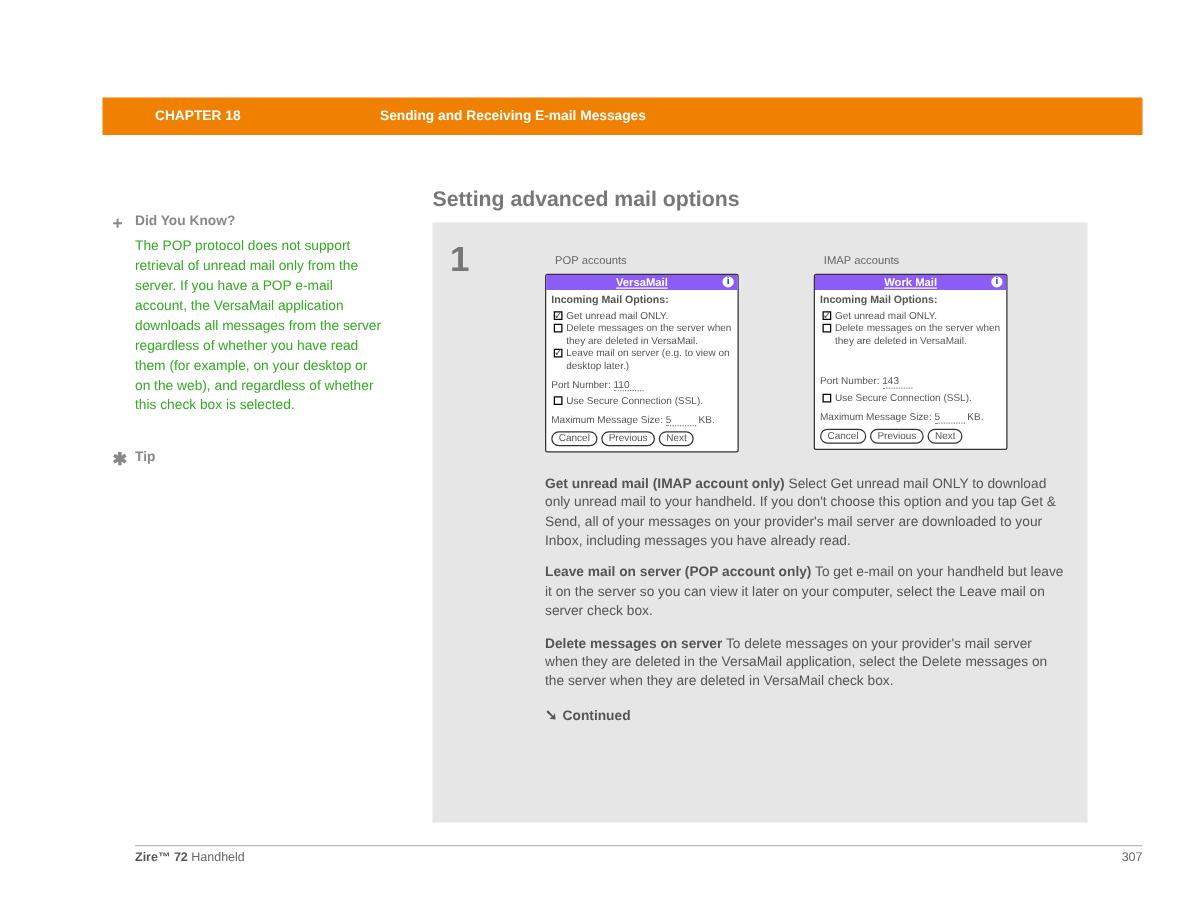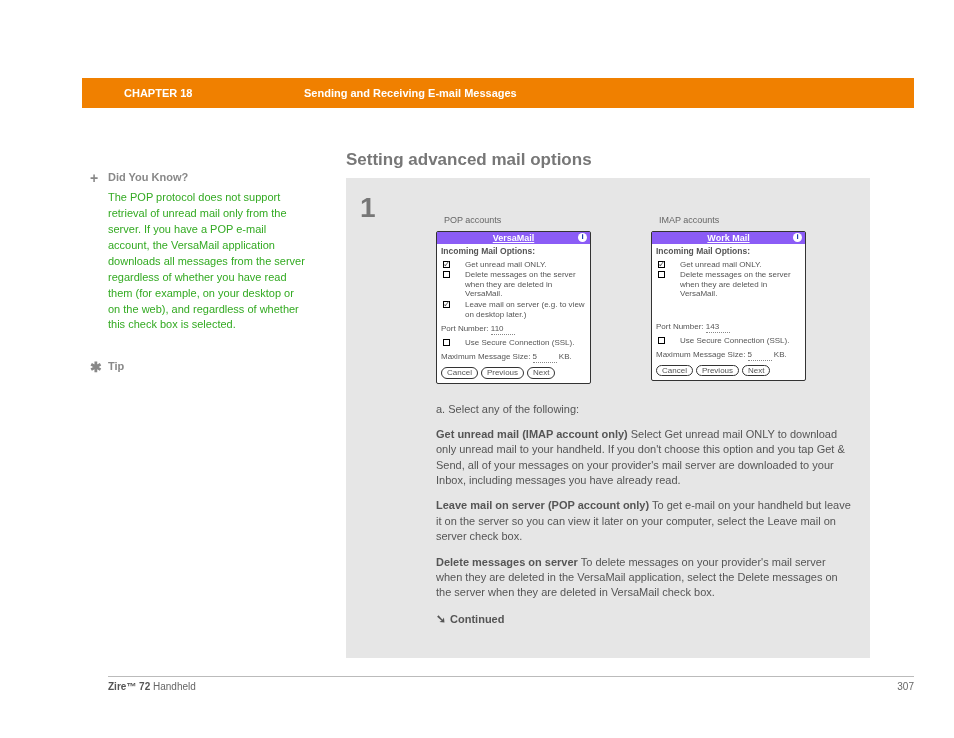--- a/index.html
+++ b/index.html
@@ -80,21 +80,21 @@
     top: 24px;
     right: 16px;
     font-size: 11px;
     line-height: 1.4;
     color: #555;
   }
   .content p { margin-bottom: 10px; }
   .palmrow {
     display: flex;
     gap: 60px;
-    margin: 12px 0 18px 0;
+    margin: 0 0 18px 0;
   }
   .palmcol { }
   .palm-label { font-size: 9px; color: #666; margin-bottom: 4px; margin-left: 8px; }
   .palm {
     width: 155px;
     border: 1px solid #333;
     background: #fff;
     border-radius: 2px;
     font-size: 8px;
     line-height: 1.2;
@@ -112,21 +112,21 @@
   .palm-titlebar .info {
     position: absolute;
     right: 3px; top: 1px;
     background: #fff; color: #1030b0;
     width: 9px; height: 9px; border-radius: 50%;
     font-size: 8px; font-weight: bold;
     display: flex; align-items: center; justify-content: center;
   }
   .palm-sub { font-weight: bold; padding: 2px 4px 1px 4px; font-size: 8.5px; }
   .palm-body { padding: 1px 4px 3px 6px; }
-  .palm-row { display: flex; align-items: flex-start; gap: 15px; margin: 1px 0; }
+  .palm-row { display: flex; align-items: flex-start; gap: 3px; margin: 1px 0; }
   .cb { width: 7px; height: 7px; border: 1px solid #000; margin-top: 1px; flex-shrink: 0; position: relative; }
   .cb.checked::after { content: "✓"; position: absolute; top: -3px; left: -1px; font-size: 9px; }
   .palm-line { padding: 1px 4px; }
   .palm-dotted { border-bottom: 1px dotted #888; display: inline-block; min-width: 24px; }
   .palm-btns { display: flex; gap: 3px; padding: 3px 4px 4px 4px; }
   .palm-btn { border: 1px solid #333; border-radius: 6px; padding: 0px 5px; font-size: 8px; background: #fff; }
   .continued { font-weight: bold; margin-top: 8px; }
   .continued .arrow { font-size: 12px; margin-right: 4px; }
   .footer {
     position: absolute;
@@ -241,21 +241,20 @@
           <div class="palm-line"><span>Maximum Message Size:</span> <span class="palm-dotted">5</span> <span>KB.</span></div>
           <div class="palm-btns">
             <span class="palm-btn">Cancel</span>
             <span class="palm-btn">Previous</span>
             <span class="palm-btn">Next</span>
           </div>
         </div>
       </div>
     </div>
 
-    <p>a.  Select any of the following:</p>
     <p><b>Get unread mail (IMAP account only)</b><span>   Select Get unread mail ONLY to download only unread mail to your handheld. If you don't choose this option and you tap Get &amp; Send, all of your messages on your provider's mail server are downloaded to your Inbox, including messages you have already read.</span></p>
     <p><b>Leave mail on server (POP account only)</b><span>   To get e-mail on your handheld but leave it on the server so you can view it later on your computer, select the Leave mail on server check box.</span></p>
     <p><b>Delete messages on server</b><span>   To delete messages on your provider's mail server when they are deleted in the VersaMail application, select the Delete messages on the server when they are deleted in VersaMail check box.</span></p>
     <div class="continued"><span class="arrow">➘</span><span>Continued</span></div>
   </div>
 </div>
 
 <div class="footer">
   <div class="prod"><b>Zire™ 72</b><span> Handheld</span></div>
   <div>307</div>

